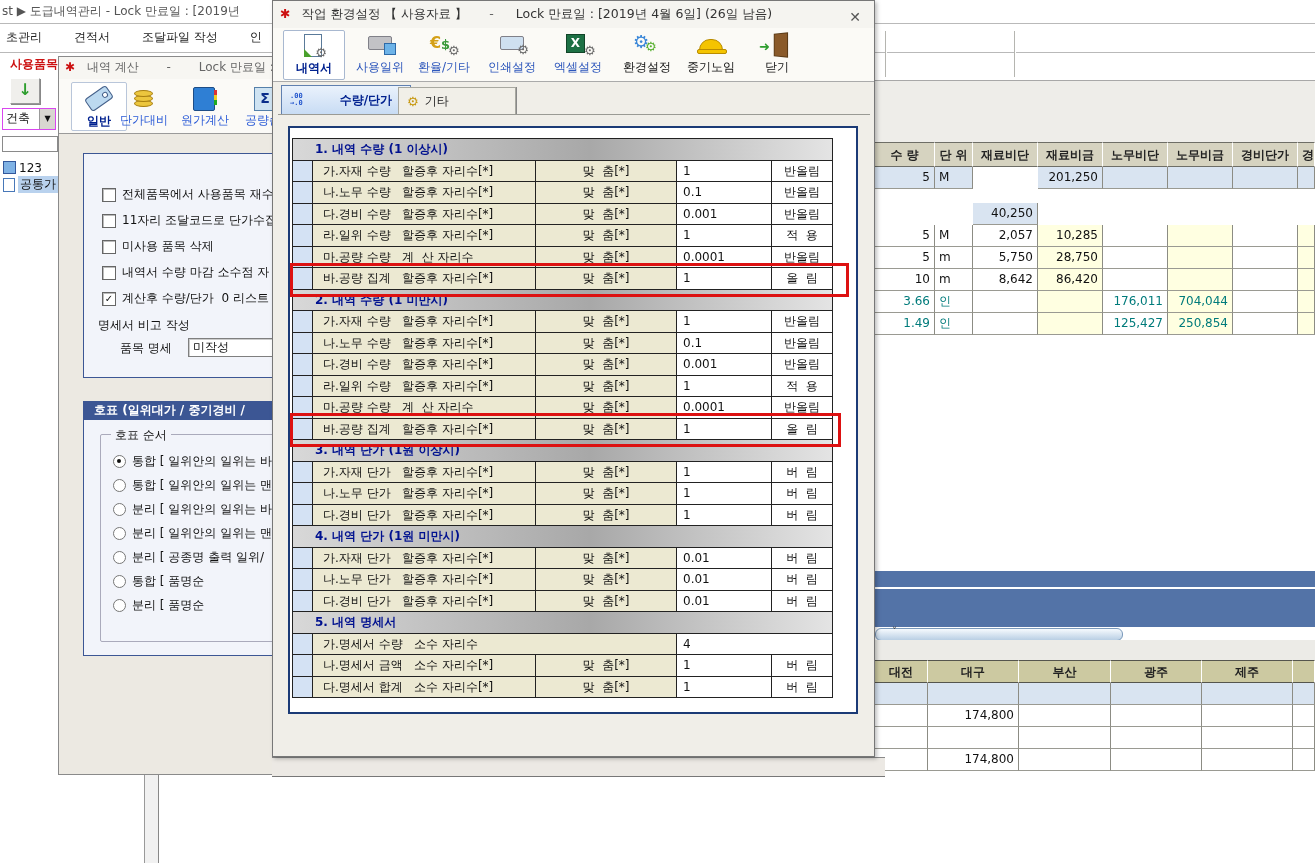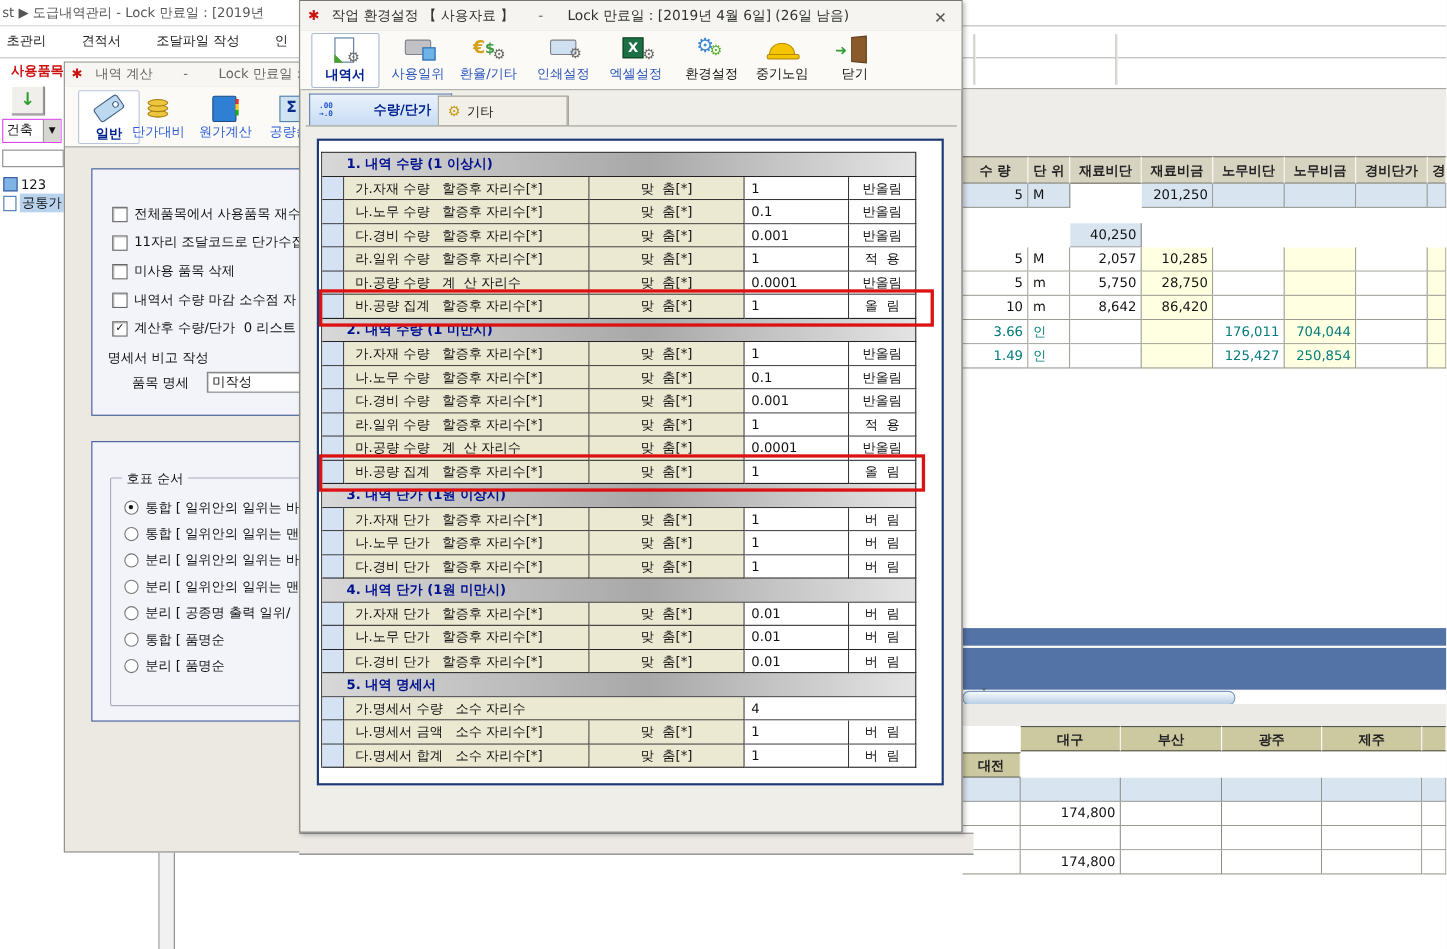--- a/index.html
+++ b/index.html
@@ -200,21 +200,21 @@
       </div>
     </div>
   <div class="bluebar" style="top:571px;height:16px;"></div>
   <div class="bluebar" style="top:589px;height:38px;"></div>
   <div class="hscroll">
     <span class="chev">˅</span>
   </div>
   <div class="abs" style="left:875px;top:640px;width:440px;height:20px;background:#ecebe7;"></div>
   <div id="bottom-table" class="bt">
       <div class="rt-row rt-head">
-        <div class="rt-cell" style="width: 53px; margin-top: 24px;">대전</div>
+        <div class="rt-cell" style="width: 53px;">대전</div>
         <div class="rt-cell" style="width: 91px;">대구</div>
         <div class="rt-cell" style="width: 92px;">부산</div>
         <div class="rt-cell" style="width: 91px;">광주</div>
         <div class="rt-cell" style="width: 91px;">제주</div>
         <div class="rt-cell" style="width: 22px;"></div>
       </div>
       <div class="rt-row selrow">
         <div class="rt-cell num" style="width: 53px;"></div>
         <div class="rt-cell num" style="width: 91px;"></div>
         <div class="rt-cell num" style="width: 92px;"></div>
@@ -304,20 +304,21 @@
       <div class="chkrow" style="top:58px;"><span class="chk"></span><span>11자리 조달코드로 단가수집</span></div>
       <div class="chkrow" style="top:84px;"><span class="chk"></span><span>미사용 품목 삭제</span></div>
       <div class="chkrow" style="top:110px;"><span class="chk"></span><span>내역서 수량 마감 소수점 자</span></div>
       <div class="chkrow" style="top:136px;"><span class="chk">✓</span><span>계산후 수량/단가  0 리스트</span></div>
       <div class="abs" style="left:14px;top:163px;">명세서 비고 작성</div>
       <div class="abs" style="left:36px;top:186px;">품목 명세</div>
       <div class="ddbox" style="left:104px;top:184px;width:148px;"><span>미작성</span></div>
     </div>
 
     <div class="grpbox" style="left:24px;top:344px;width:260px;height:255px;">
+      <div class="grphead">호표 (일위대가 / 중기경비 /</div>
       <div class="fieldset" style="left:16px;top:32px;width:230px;height:206px;">
         <span class="legend">호표 순서</span>
         <div class="chkrow" style="top:18px;left:12px;"><span class="radio on"></span><span>통합 [ 일위안의 일위는 바</span></div>
         <div class="chkrow" style="top:42px;left:12px;"><span class="radio"></span><span>통합 [ 일위안의 일위는 맨</span></div>
         <div class="chkrow" style="top:66px;left:12px;"><span class="radio"></span><span>분리 [ 일위안의 일위는 바</span></div>
         <div class="chkrow" style="top:90px;left:12px;"><span class="radio"></span><span>분리 [ 일위안의 일위는 맨</span></div>
         <div class="chkrow" style="top:114px;left:12px;"><span class="radio"></span><span>분리 [ 공종명 출력 일위/</span></div>
         <div class="chkrow" style="top:138px;left:12px;"><span class="radio"></span><span>통합 [ 품명순</span></div>
         <div class="chkrow" style="top:162px;left:12px;"><span class="radio"></span><span>분리 [ 품명순</span></div>
       </div>

